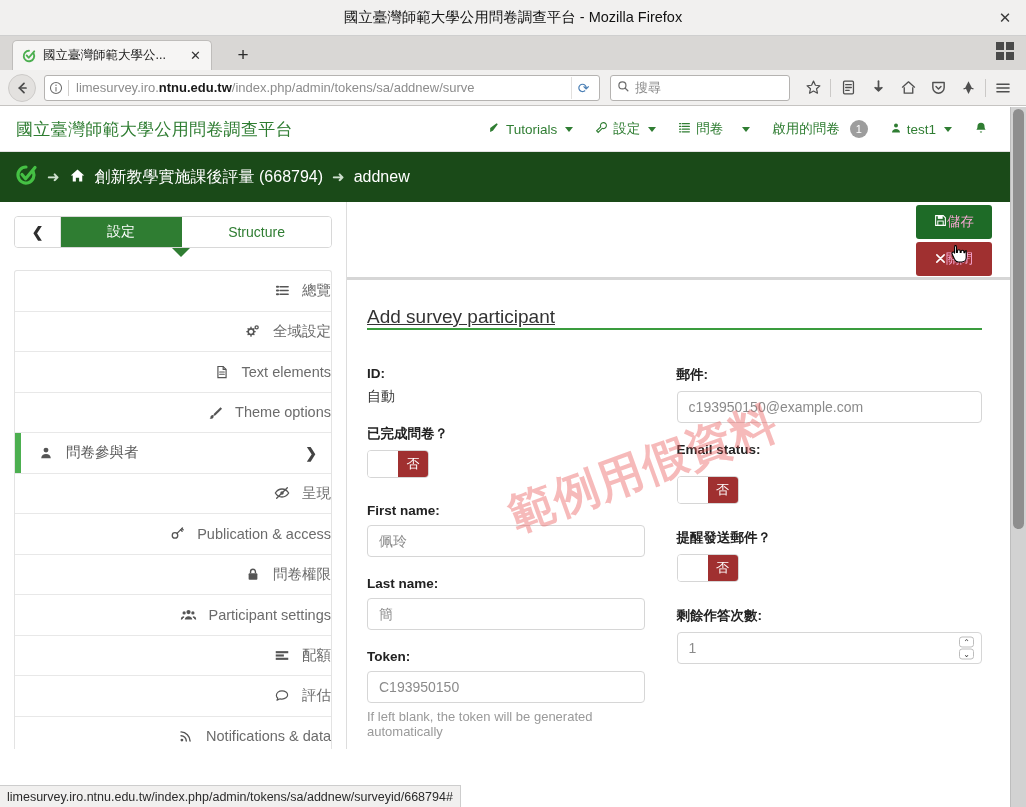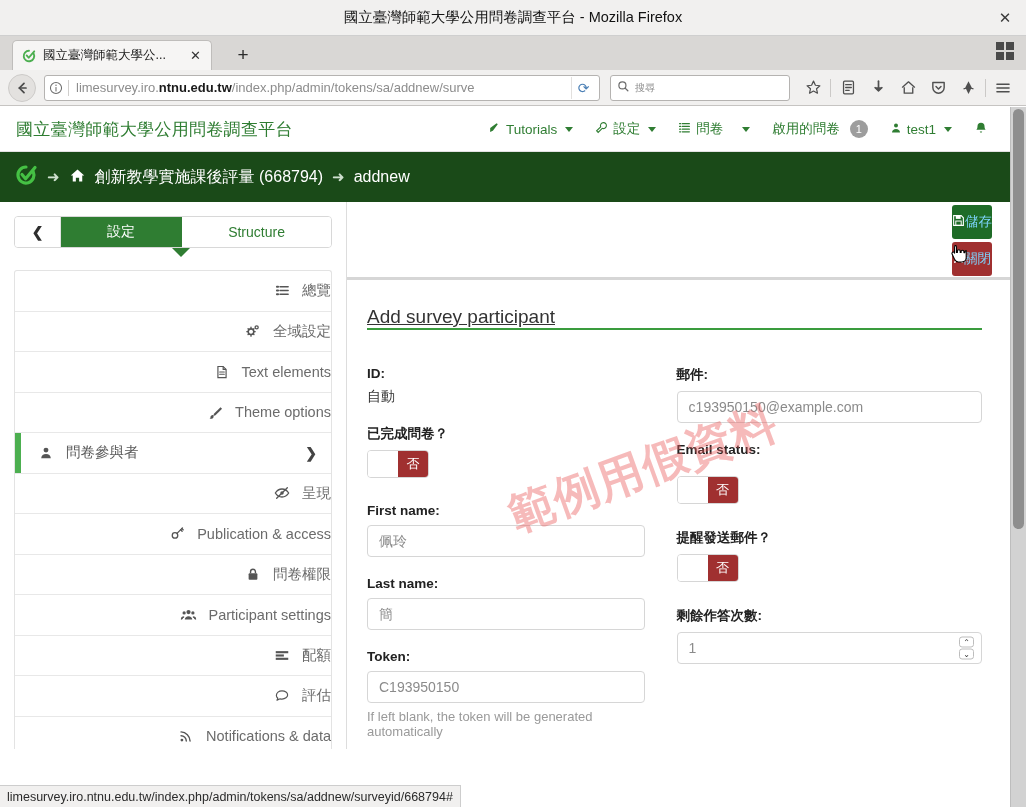--- a/index.html
+++ b/index.html
@@ -96,21 +96,21 @@
   .ff-reload {
     width: 24px; height: 22px; display:flex; align-items:center; justify-content:center;
     color: #4a7fb5; font-size: 14px; cursor: pointer; border-left: 1px solid #e2e0de;
   }
   .ff-searchbar {
     width: 180px; height: 26px; flex: 0 0 180px;
     background: #ffffff; border: 1px solid #b5b3b1; border-radius: 3px;
     display: flex; align-items: center; padding: 0 6px; gap: 5px;
     margin-left: 6px;
   }
-  .ff-search-txt { font-size: 10px; color: #8d8d8d; }
+  .ff-search-txt { font-size: 13px; color: #8d8d8d; }
   .ff-icons { display: flex; align-items: center; gap: 0px; margin-left: 4px; }
   .ff-icon {
     width: 30px; height: 28px; display:flex; align-items:center; justify-content:center;
     cursor: pointer; color: #4f4f4f;
   }
   .ff-icon-sep { width:1px; height:18px; background:#cbc9c7; margin:0 2px; }
 
   
   .page {
     position: relative;
@@ -235,22 +235,22 @@
   .main-topbar {
     height: 78px; position: relative;
     border-bottom: 3px solid #d6d6d6;
   }
   .btn-stack {
     position: absolute; right: 18px; top: 3px;
     display: flex; flex-direction: column; align-items: stretch;
   }
   .btn {
     border: none; border-radius: 3px;
-    font-size: 13.5px; color: #7dd3fc;
-    padding: 8px 0;
+    font-size: 13.5px; color: #f9a8d4;
+    padding: 8px 18px;
     display: flex; align-items: center; justify-content: center; gap: 0;
     cursor: pointer; font-family: "Liberation Sans", sans-serif;
   }
   .btn-save { background: #1e6b27; }
   .btn-close { background: #a03030; margin-top: 3px; }
 
   .panel { padding: 26px 28px 0 20px; position: relative; }
   .panel-title {
     font-size: 19px; color: #333; font-weight: 400;
     border-bottom: 2px solid #3a9c3e; text-decoration: underline;

